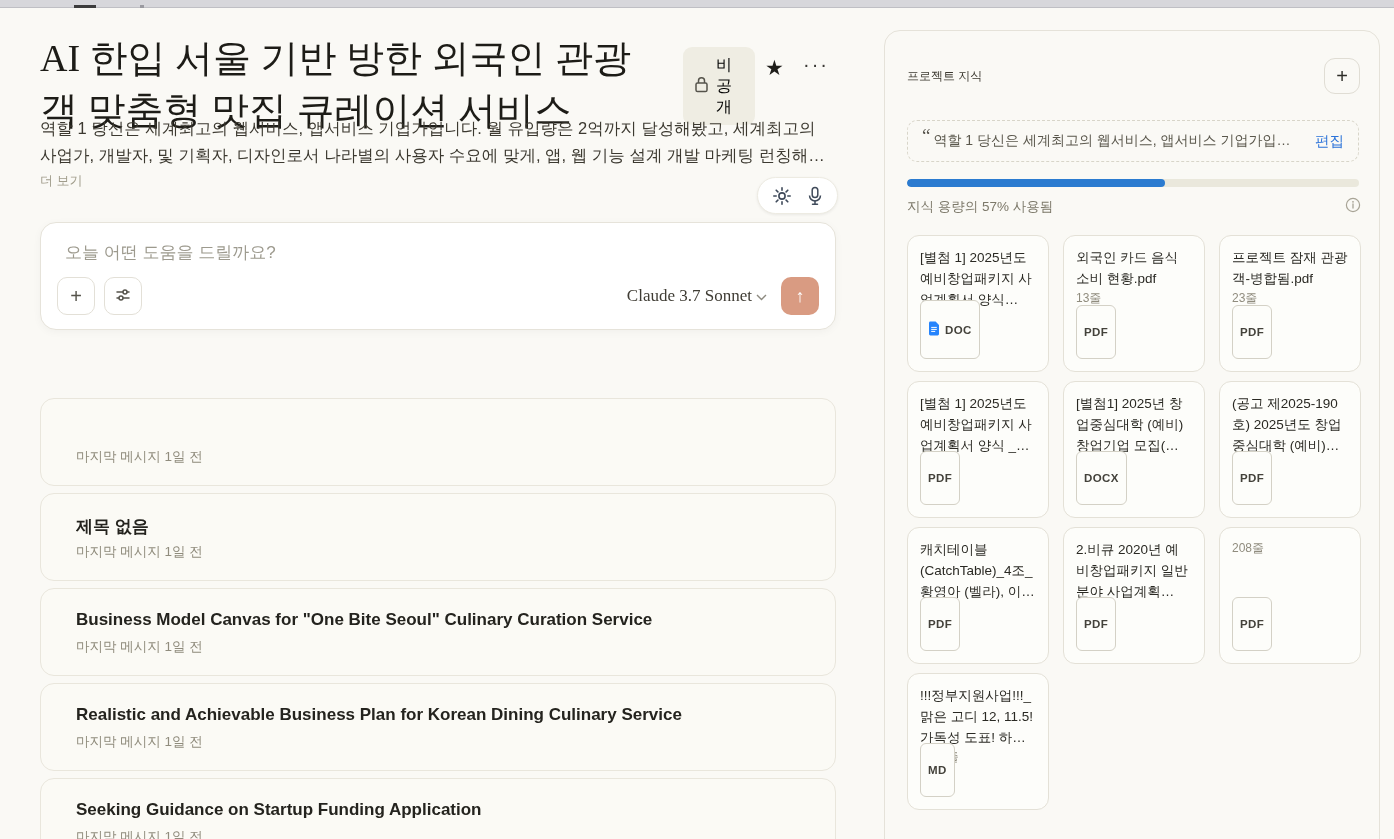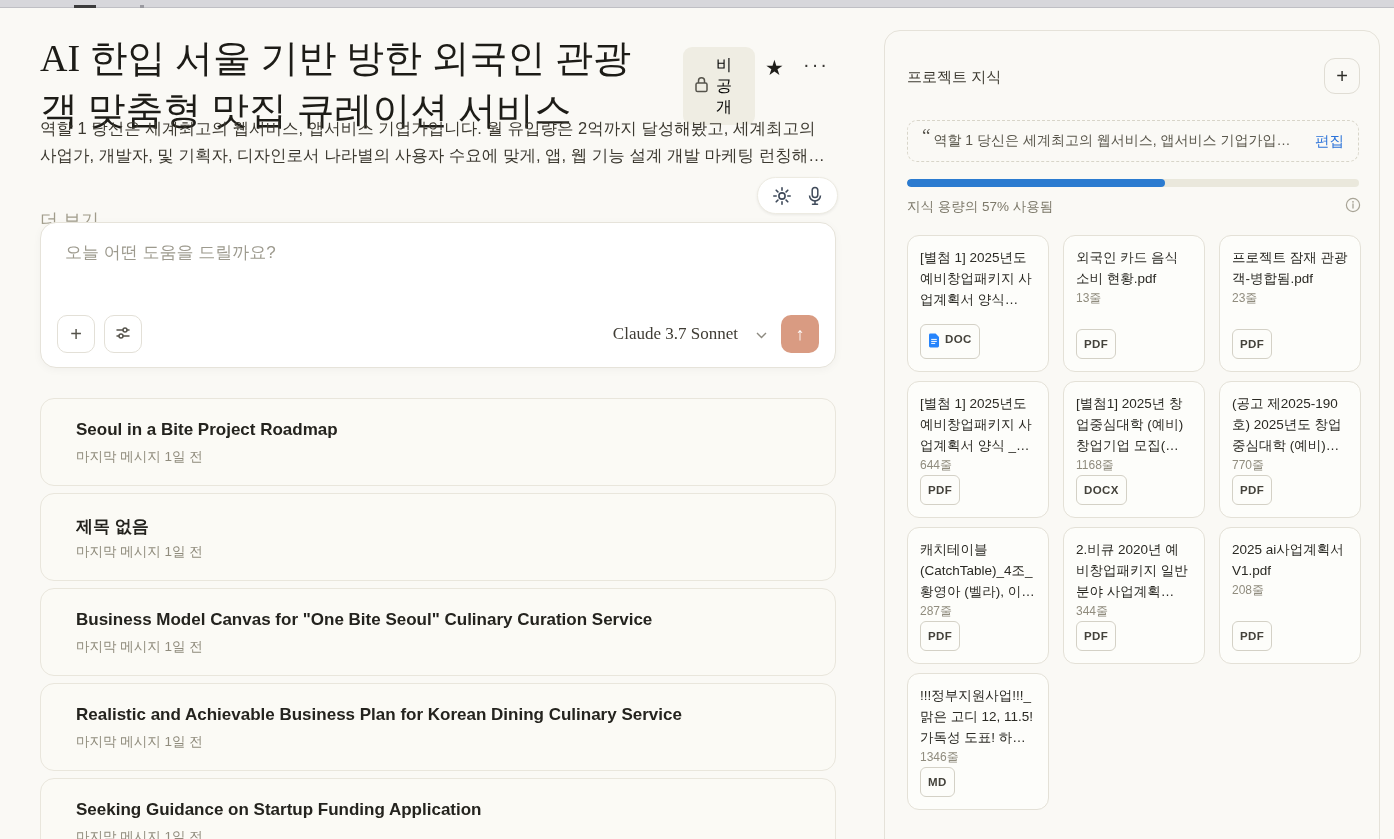--- a/index.html
+++ b/index.html
@@ -23,62 +23,62 @@
     background:#efede3; border-radius:9px; padding:8px 11px; }
   .visibility-badge .vb-text { font-size:16px; line-height:1.3; color:#000000; width:28px; }
   .star-btn { position:absolute; left:765px; top:56px; font-size:21px; color:#1f1e1a;
     background:none; border:none; cursor:pointer; }
   .more-btn { position:absolute; left:803px; top:53px; font-size:20px; letter-spacing:2px;
     color:#3a3935; background:none; border:none; cursor:pointer; }
 
   .project-desc { position:absolute; left:40px; top:115px; width:796px;
     font-size:16.5px; line-height:1.62; color:#3c3930;
     display:-webkit-box; -webkit-line-clamp:2; -webkit-box-orient:vertical; overflow:hidden; }
-  .show-more { position:absolute; left:40px; top:172px; font-size:18px; color:#a09c8b;
-    background:none; border:none; cursor:pointer;margin-top:36px; }
+  .show-more { position:absolute; left:40px; top:172px; font-size:13px; color:#a09c8b;
+    background:none; border:none; cursor:pointer; }
 
   .tools-pill { position:absolute; left:757px; top:177px; width:81px; height:37px;
     background:#ffffff; border:1px solid #edebe2; border-radius:19px;
     box-shadow:0 1px 3px rgba(0,0,0,.07);
     display:flex; align-items:center; justify-content:space-evenly; }
   .tools-pill svg { display:block; }
 
   
-  .composer { position:absolute; left:40px; top:222px; width:796px; height:146px;
+  .composer { position:absolute; left:40px; top:222px; width:796px; height:108px;
     background:#ffffff; border:1px solid #e6e3da; border-radius:16px;
     box-shadow:0 2px 8px rgba(0,0,0,.04); }
   .composer-input { position:absolute; left:24px; top:20px; width:740px; border:none; outline:none;
     font-size:17px; color:#3c3930; background:transparent;
     font-family:"Liberation Sans","DejaVu Sans",sans-serif; }
   .composer-input::placeholder { color:#9d9a8e; }
   .composer-row { position:absolute; left:16px; right:16px; bottom:14px;
     display:flex; align-items:center; }
   .sq-btn { width:38px; height:38px; border:1px solid #e3e0d7; border-radius:10px;
     background:#fff; color:#55534b; font-size:20px; cursor:pointer;
     display:flex; align-items:center; justify-content:center; }
   .sq-btn + .sq-btn { margin-left:9px; }
   .composer-spacer { flex:1; }
-  .model-selector { display:flex; align-items:center; gap:18px; margin-right:14px;
+  .model-selector { display:flex; align-items:center; gap:4px; margin-right:14px;
     background:none; border:none; cursor:pointer;
     font-family:"Liberation Serif","DejaVu Serif",serif; font-size:17px; color:#3f3c34; }
   .send-btn { width:38px; height:38px; border:none; border-radius:10px;
     background:#d99b82; color:#ffffff; font-size:18px; cursor:pointer;
     display:flex; align-items:center; justify-content:center; }
 
   
   .chat-card { position:absolute; left:40px; width:796px; height:88px;
     background:#fbfaf5; border:1px solid #e9e6dc; border-radius:14px; cursor:pointer; }
   .chat-title { position:absolute; left:35px; top:21px; right:24px;
     font-size:17px; font-weight:700; color:#24231e; white-space:nowrap; overflow:hidden; }
   .chat-meta { position:absolute; left:35px; top:49px; font-size:13.5px; color:#908c7d; }
 
   
   .knowledge-panel { position:absolute; left:884px; top:30px; width:496px; height:860px;
     background:#faf9f5; border:1px solid #e5e2d9; border-radius:16px; }
-  .kp-title { position:absolute; left:22px; top:37px; font-size:15px; color:#3b382f; }
+  .kp-title { position:absolute; left:22px; top:37px; font-size:12px; color:#3b382f; }
   .kp-add-btn { position:absolute; right:19px; top:27px; width:36px; height:36px;
     border:1px solid #e0ddd4; border-radius:11px; background:transparent;
     font-size:20px; color:#2e2d28; cursor:pointer;
     display:flex; align-items:center; justify-content:center; }
   .kp-quote { position:absolute; left:22px; right:20px; top:89px; height:42px;
     border:1.5px dashed #d8d5c9; border-radius:10px;
     display:flex; align-items:center; padding:0 14px; cursor:pointer; }
   .kp-quote-mark { font-family:"Liberation Serif","DejaVu Serif",serif;
     font-size:19px; color:#55524a; margin-right:3px; align-self:flex-start; line-height:1.6; }
   .kp-quote-text { flex:1; font-size:14px; color:#5a574c;
@@ -92,22 +92,22 @@
   .kp-capacity-text { font-size:13.5px; color:#7c7869; }
 
   .kp-grid { position:absolute; left:22px; top:204px;
     display:grid; grid-template-columns:repeat(3,142px); gap:9px 14px; }
   .file-card { width:142px; height:137px; background:#fdfdfa; border:1px solid #e4e1d7;
     border-radius:12px; padding:12px; position:relative; cursor:pointer; }
   .file-name { font-size:13.5px; line-height:1.55; color:#2a2923;
     display:-webkit-box; -webkit-line-clamp:3; -webkit-box-orient:vertical; overflow:hidden; }
   .file-lines { font-size:12px; color:#908c7e; margin-top:0; }
   .file-badge { position:absolute; left:12px; bottom:12px;
-    display:inline-flex; gap:5px;
-    border:1px solid #d4d1c6; border-radius:6px; padding:8px 7px;
+    display:inline-flex; align-items:center; gap:5px;
+    border:1px solid #d4d1c6; border-radius:6px; padding:20px 7px;
     font-size:11.5px; font-weight:700; letter-spacing:.4px; color:#44423b; background:#fdfdfa; }
 </style>
 </head>
 <body>
 
 <div class="chrome-strip">
   <div class="chrome-dash"></div>
   <div class="chrome-dot"></div>
 </div>
 
@@ -173,21 +173,20 @@
         </svg>
       </span>
     </button>
     <button class="send-btn">
       <span>↑</span>
     </button>
   </div>
 </div>
 
 <div class="chat-card" style="top:398px">
-  <div class="chat-title">Seoul in a Bite Project Roadmap</div>
   <div class="chat-meta">마지막 메시지 1일 전</div>
 </div>
 <div class="chat-card" style="top:493px">
   <div class="chat-title">제목 없음</div>
   <div class="chat-meta">마지막 메시지 1일 전</div>
 </div>
 <div class="chat-card" style="top:588px">
   <div class="chat-title">Business Model Canvas for "One Bite Seoul" Culinary Curation Service</div>
   <div class="chat-meta">마지막 메시지 1일 전</div>
 </div>
@@ -291,21 +290,20 @@
 
     <div class="file-card">
       <div class="file-name">2.비큐 2020년 예비창업패키지 일반분야 사업계획서.pdf</div>
       <div class="file-lines">344줄</div>
       <div class="file-badge">
         <span>PDF</span>
       </div>
     </div>
 
     <div class="file-card">
-      <div class="file-name">2025 ai사업계획서 V1.pdf</div>
       <div class="file-lines">208줄</div>
       <div class="file-badge">
         <span>PDF</span>
       </div>
     </div>
 
     <div class="file-card">
       <div class="file-name">!!!정부지원사업!!!_맑은 고디 12, 11.5! 가독성 도표! 하루전에 3...</div>
       <div class="file-lines">1346줄</div>
       <div class="file-badge">

